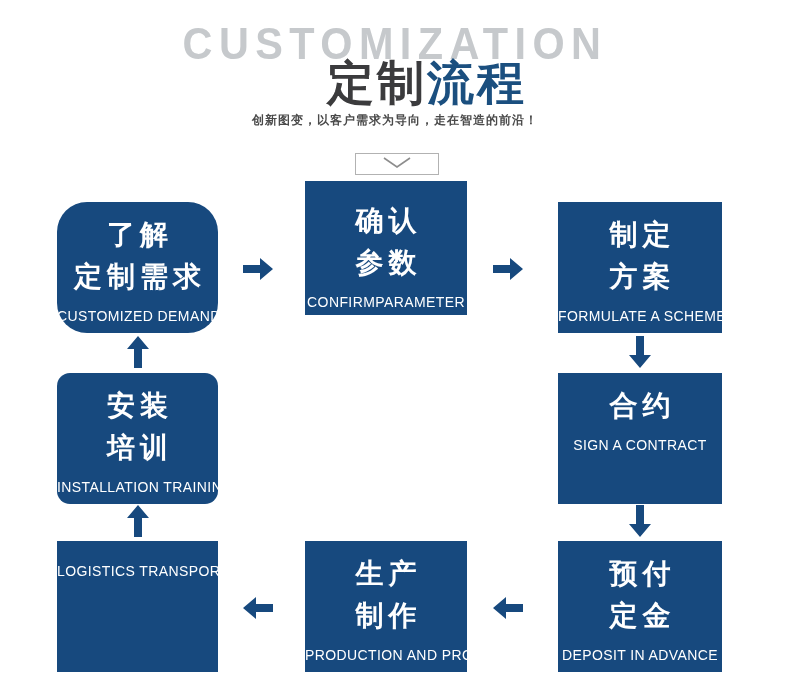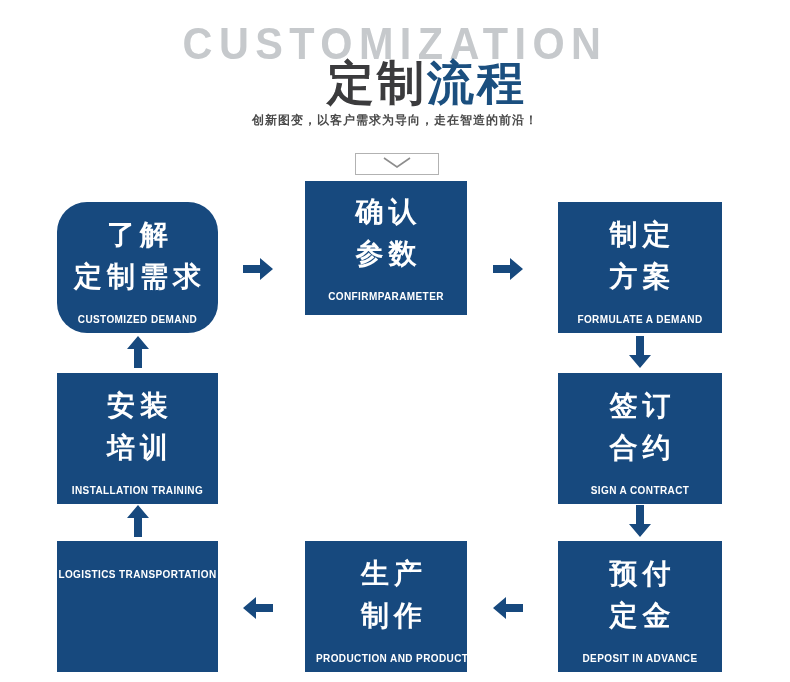--- a/index.html
+++ b/index.html
@@ -29,34 +29,34 @@
     position:absolute;left:355px;top:153px;width:84px;height:22px;
     border:1px solid #b2b2b2;background:#ffffff;box-sizing:border-box;
     display:flex;align-items:center;justify-content:center;z-index:3;
   }
   
   .flow-box{
     position:absolute;width:161px;height:131px;background:#17497e;
     color:#ffffff;text-align:center;box-sizing:border-box;padding-top:12px;
   }
   .b1{left:57px;top:202px;border-radius:30px;}
-  .b2{left:305px;top:181px;width:162px;height:134px;padding-top:10px;}
+  .b2{left:305px;top:181px;width:162px;height:134px;padding-top:19px;}
   .b3{left:558px;top:202px;width:164px;}
-  .b4{left:57px;top:373px;}
+  .b4{left:57px;top:373px;border-radius:13px;}
   .b5{left:558px;top:373px;width:164px;}
   .b6{left:57px;top:541px;}
-  .b7{left:305px;top:541px;width:162px;padding-left:11px;}
+  .b7{left:305px;top:541px;width:162px;}
   .b8{left:558px;top:541px;width:164px;}
   .cn{
     display:block;font-size:28px;font-weight:bold;line-height:42px;
     letter-spacing:5px;text-indent:5px;white-space:nowrap;
   }
   .en{
-    display:block;font-size:10px;font-weight:bold;letter-spacing:0.4px;
-    margin-top:16px;white-space:nowrap;
+    display:block;font-size:14px;font-weight:normal;letter-spacing:0.4px;
+    margin-top:10px;white-space:nowrap;
   }
   
   .arrow{position:absolute;}
   .arrow svg{display:block;}
   .ar1{left:243px;top:258px;}
   .ar2{left:493px;top:258px;}
   .ad1{left:629px;top:336px;}
   .ad2{left:629px;top:505px;}
   .al1{left:493px;top:597px;}
   .al2{left:243px;top:597px;}
@@ -84,24 +84,23 @@
   <span class="en">CUSTOMIZED DEMAND</span>
 </div>
 <div class="flow-box b2">
   <span class="cn">确认</span>
   <span class="cn">参数</span>
   <span class="en">CONFIRMPARAMETER</span>
 </div>
 <div class="flow-box b3">
   <span class="cn">制定</span>
   <span class="cn">方案</span>
-  <span class="en">FORMULATE A DEMAND</span>
+  <span class="en">FORMULATE A SCHEME</span>
 </div>
 <div class="flow-box b5">
-  <span class="cn">签订</span>
   <span class="cn">合约</span>
   <span class="en">SIGN A CONTRACT</span>
 </div>
 <div class="flow-box b8">
   <span class="cn">预付</span>
   <span class="cn">定金</span>
   <span class="en">DEPOSIT IN ADVANCE</span>
 </div>
 <div class="flow-box b7">
   <span class="cn">生产</span>

